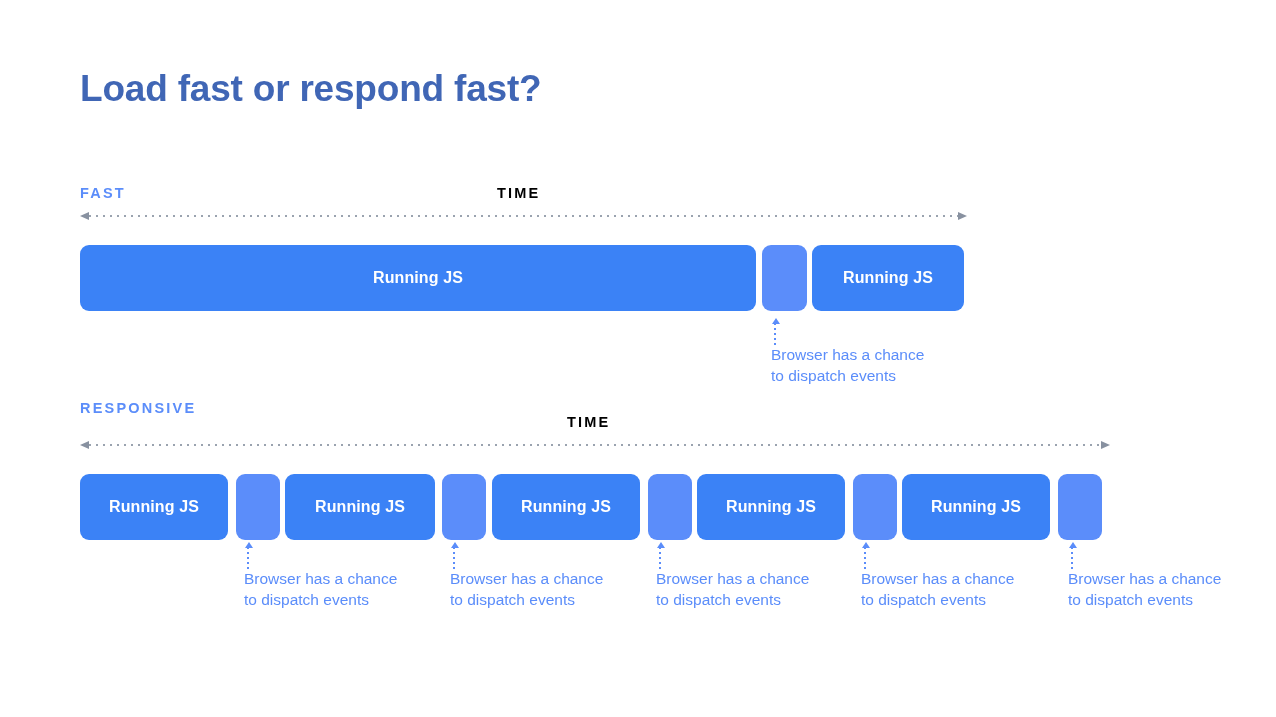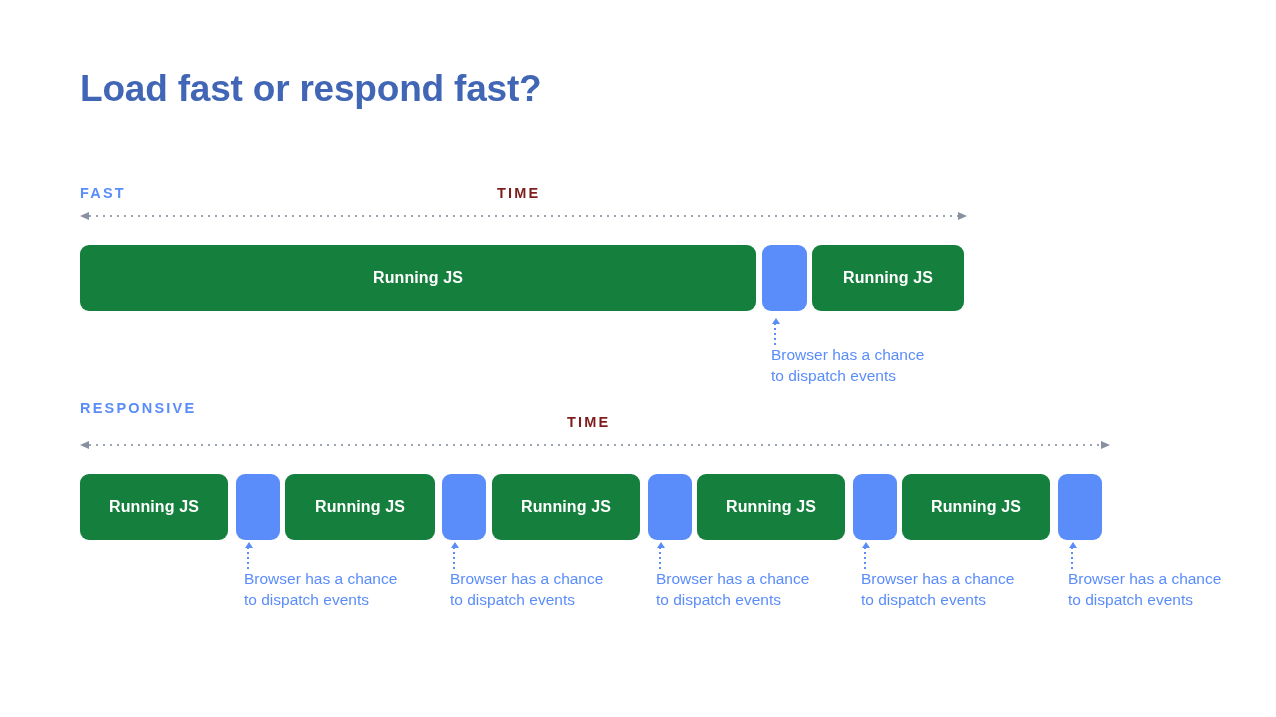--- a/index.html
+++ b/index.html
@@ -46,21 +46,21 @@
     font-size: 14.5px;
     font-weight: bold;
     letter-spacing: 2.2px;
     white-space: nowrap;
   }
   .sec-label.state {
     left: 80px;
     color: #5b8dfa;
   }
   .sec-label.time {
-    color: #7f1d1d;
+    color: #000000;
   }
 
   
   .axis {
     position: absolute;
     height: 9px;
   }
   .axis .dots {
     position: absolute;
     left: 9px;
@@ -95,21 +95,21 @@
   
   .block {
     position: absolute;
     border-radius: 9px;
     box-sizing: border-box;
     display: flex;
     align-items: center;
     justify-content: center;
   }
   .block.js {
-    background: #15803d;
+    background: #3b82f6;
     color: #ffffff;
     font-size: 16px;
     font-weight: bold;
     letter-spacing: 0.1px;
   }
   .block.gap {
     background: #5b8dfa;
   }
 
   

